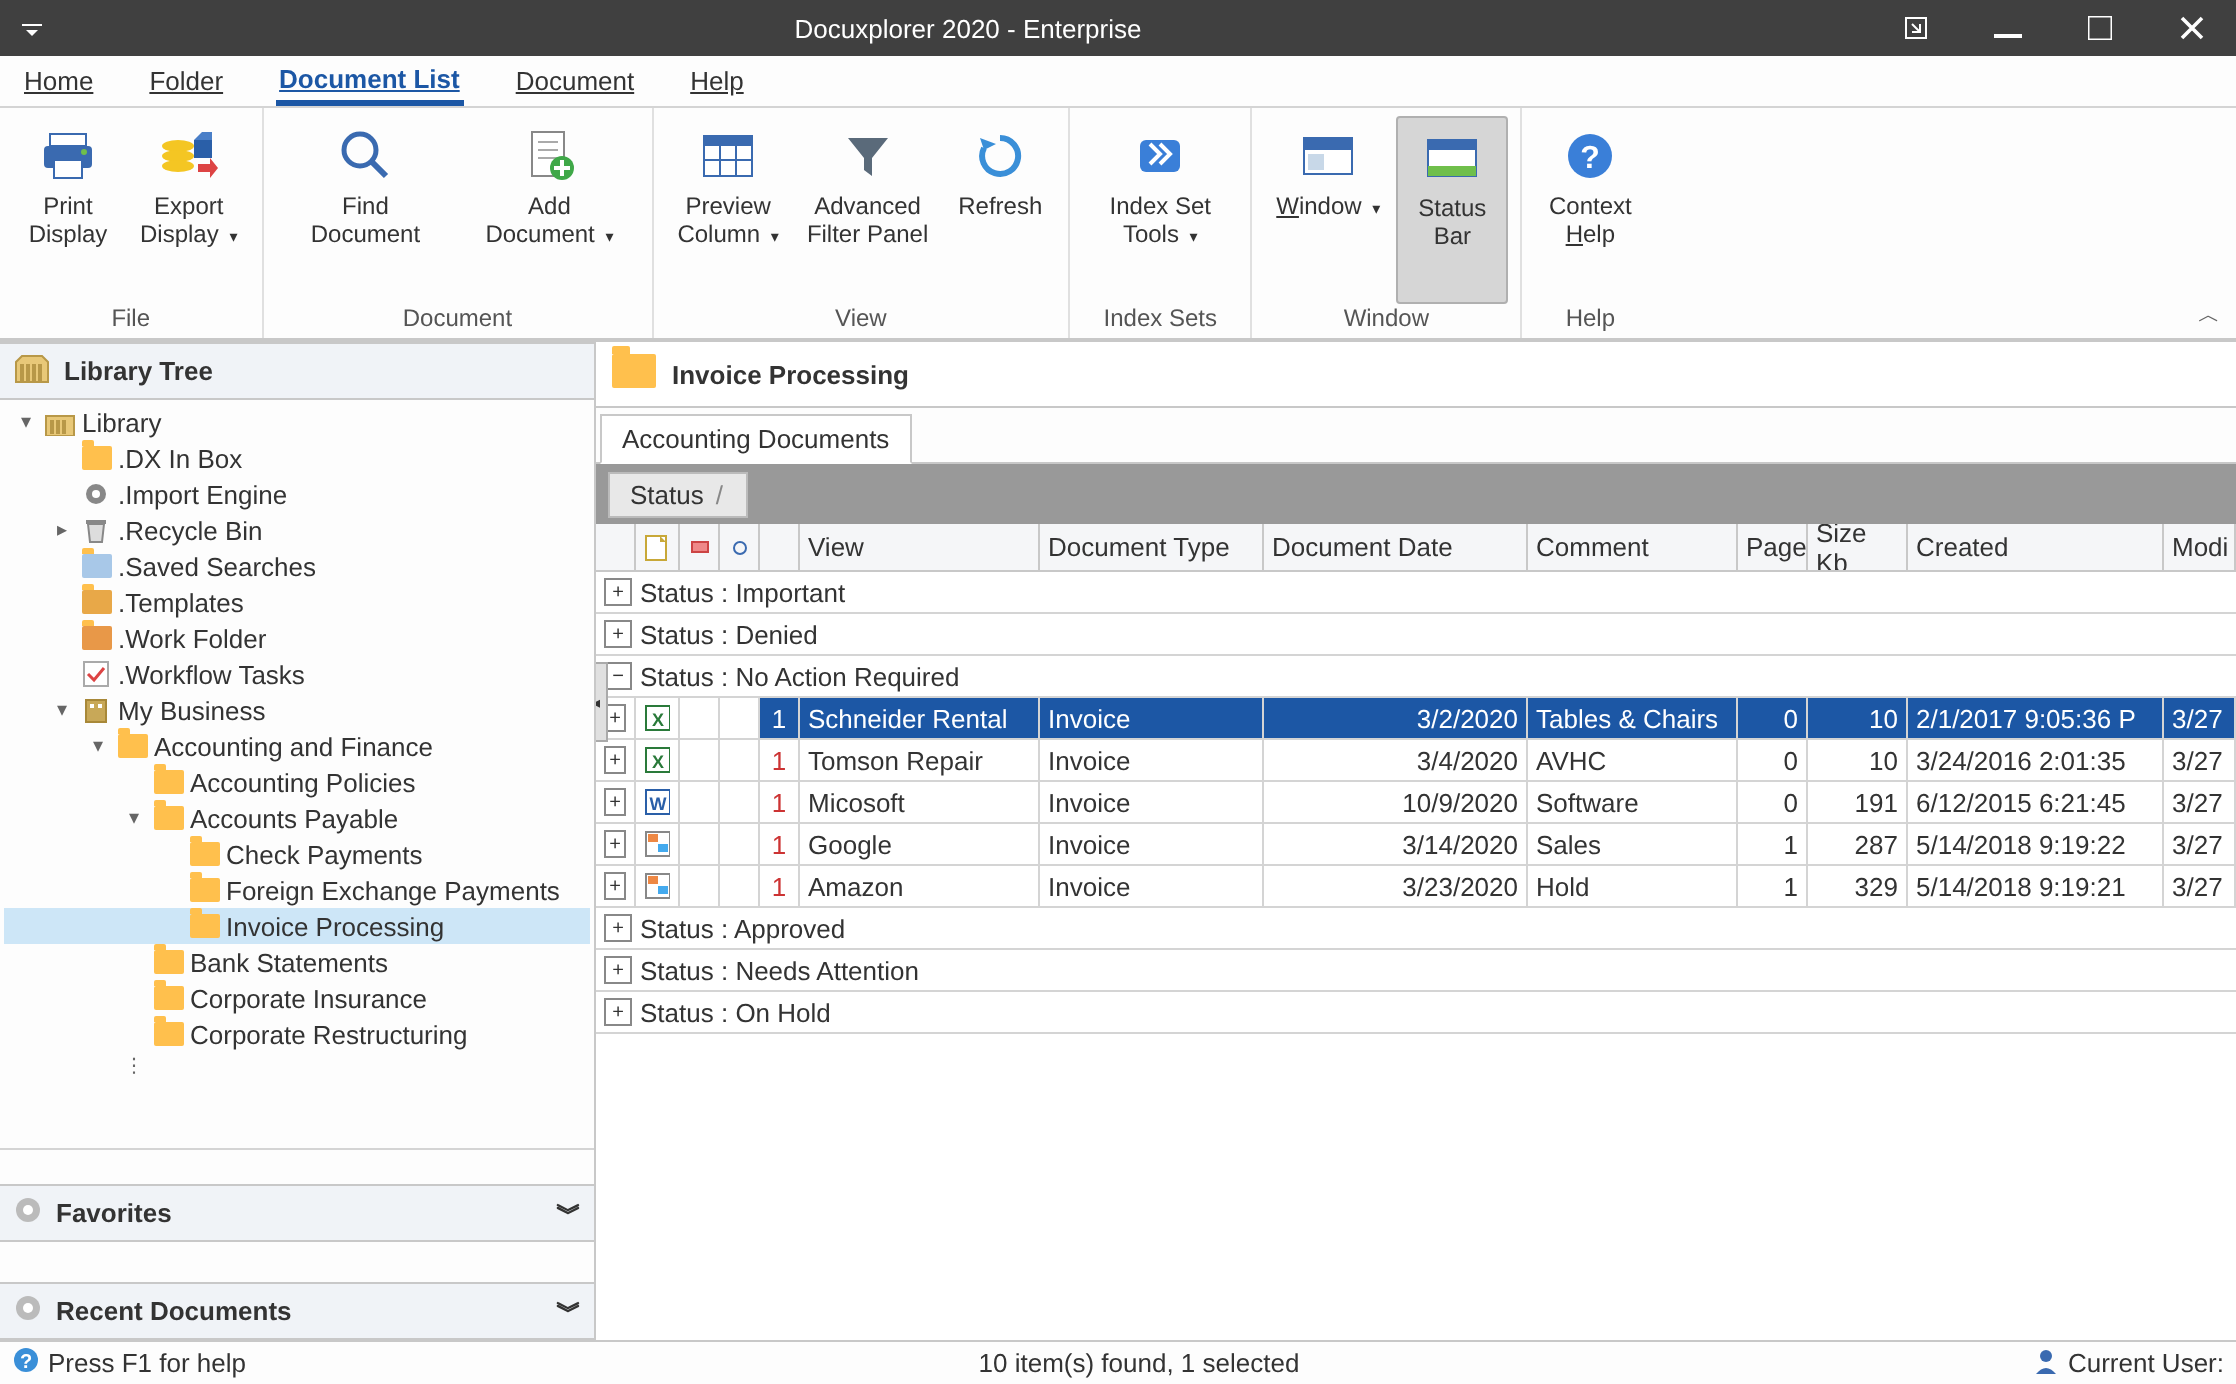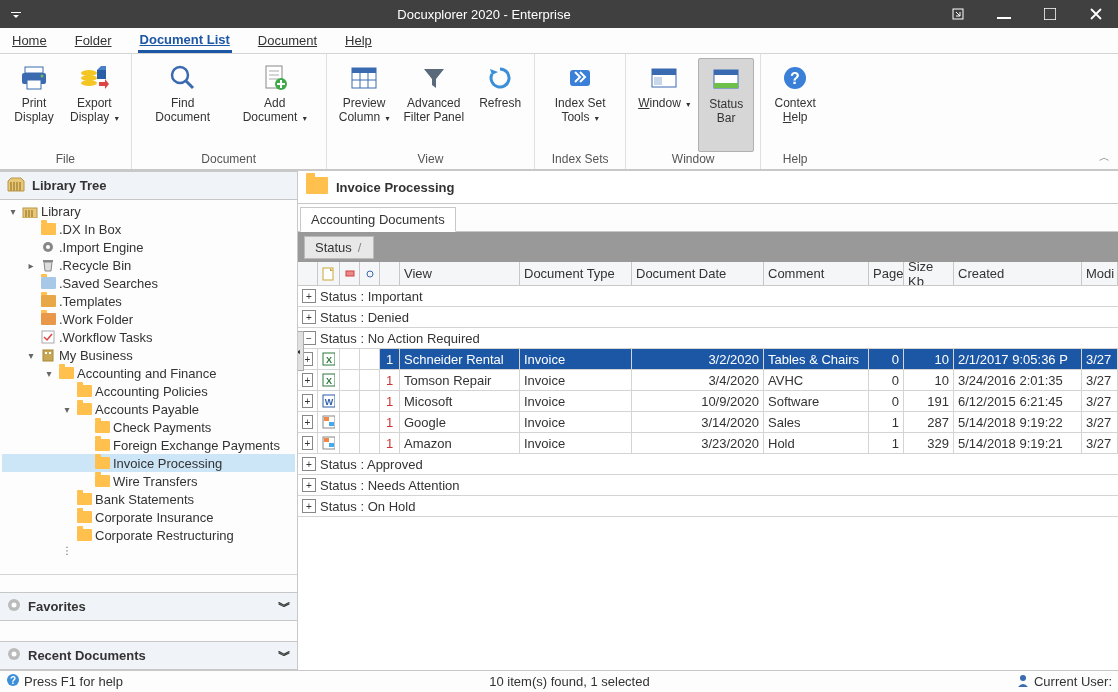--- a/index.html
+++ b/index.html
@@ -439,28 +439,20 @@
           </span>
           <span>Foreign Exchange Payments</span>
         </div>
       <div class="tree-node selected">
           <span class="tree-indent" style="width:72px"></span>
           <span class="tree-expander"></span>
           <span class="tree-icon">
             <span class="folder-ico"></span>
           </span>
           <span>Invoice Processing</span>
-        </div>
-      <div class="tree-node">
-          <span class="tree-indent" style="width:72px"></span>
-          <span class="tree-expander"></span>
-          <span class="tree-icon">
-            <span class="folder-ico"></span>
-          </span>
-          <span>Wire Transfers</span>
         </div>
       <div class="tree-node">
           <span class="tree-indent" style="width:54px"></span>
           <span class="tree-expander"></span>
           <span class="tree-icon">
             <span class="folder-ico"></span>
           </span>
           <span>Bank Statements</span>
         </div>
       <div class="tree-node">

